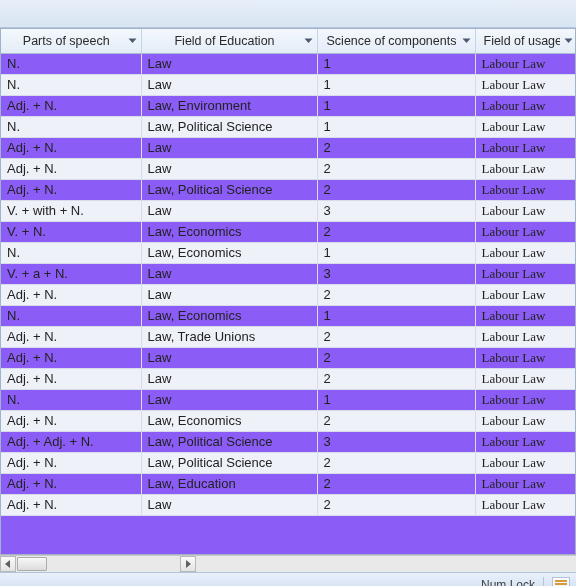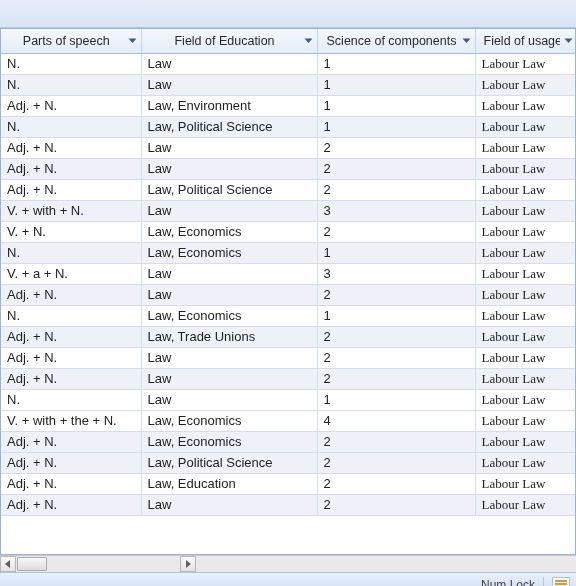--- a/index.html
+++ b/index.html
@@ -11,21 +11,21 @@
     color: #000;
     background: #d7e4f2;
     overflow: hidden;
   }
   .toolbar-space {
     height: 28px;
     background: linear-gradient(#e6eef9,#d9e5f3);
     border-bottom: 1px solid #b6c6da;
   }
   .grid-wrap {
-    background: #ffffff;
+    background: #8b5cf6;
     border: 1px solid #9fb3cc;
     margin: 0;
     height: 527px;
     overflow: hidden;
     position: relative;
   }
   table {
     border-collapse: collapse;
     width: 100%;
     table-layout: fixed;
@@ -269,30 +269,30 @@
           <td>Law</td>
           <td>2</td>
           <td>Labour Law</td>
         </tr>
         <tr>
           <td>N.</td>
           <td>Law</td>
           <td>1</td>
           <td>Labour Law</td>
         </tr>
-        <tr>
-          <td>V. + with + the + N.</td>
+        <tr class="alt">
+          <td>Adj. + N.</td>
           <td>Law, Economics</td>
-          <td>4</td>
-          <td>Labour Law</td>
-        </tr>
-        <tr class="alt">
-          <td>Adj. + N.</td>
-          <td>Law, Economics</td>
-          <td>2</td>
+          <td>2</td>
+          <td>Labour Law</td>
+        </tr>
+        <tr>
+          <td>Adj. + Adj. + N.</td>
+          <td>Law, Political Science</td>
+          <td>3</td>
           <td>Labour Law</td>
         </tr>
         <tr class="alt">
           <td>Adj. + N.</td>
           <td>Law, Political Science</td>
           <td>2</td>
           <td>Labour Law</td>
         </tr>
         <tr>
           <td>Adj. + N.</td>

